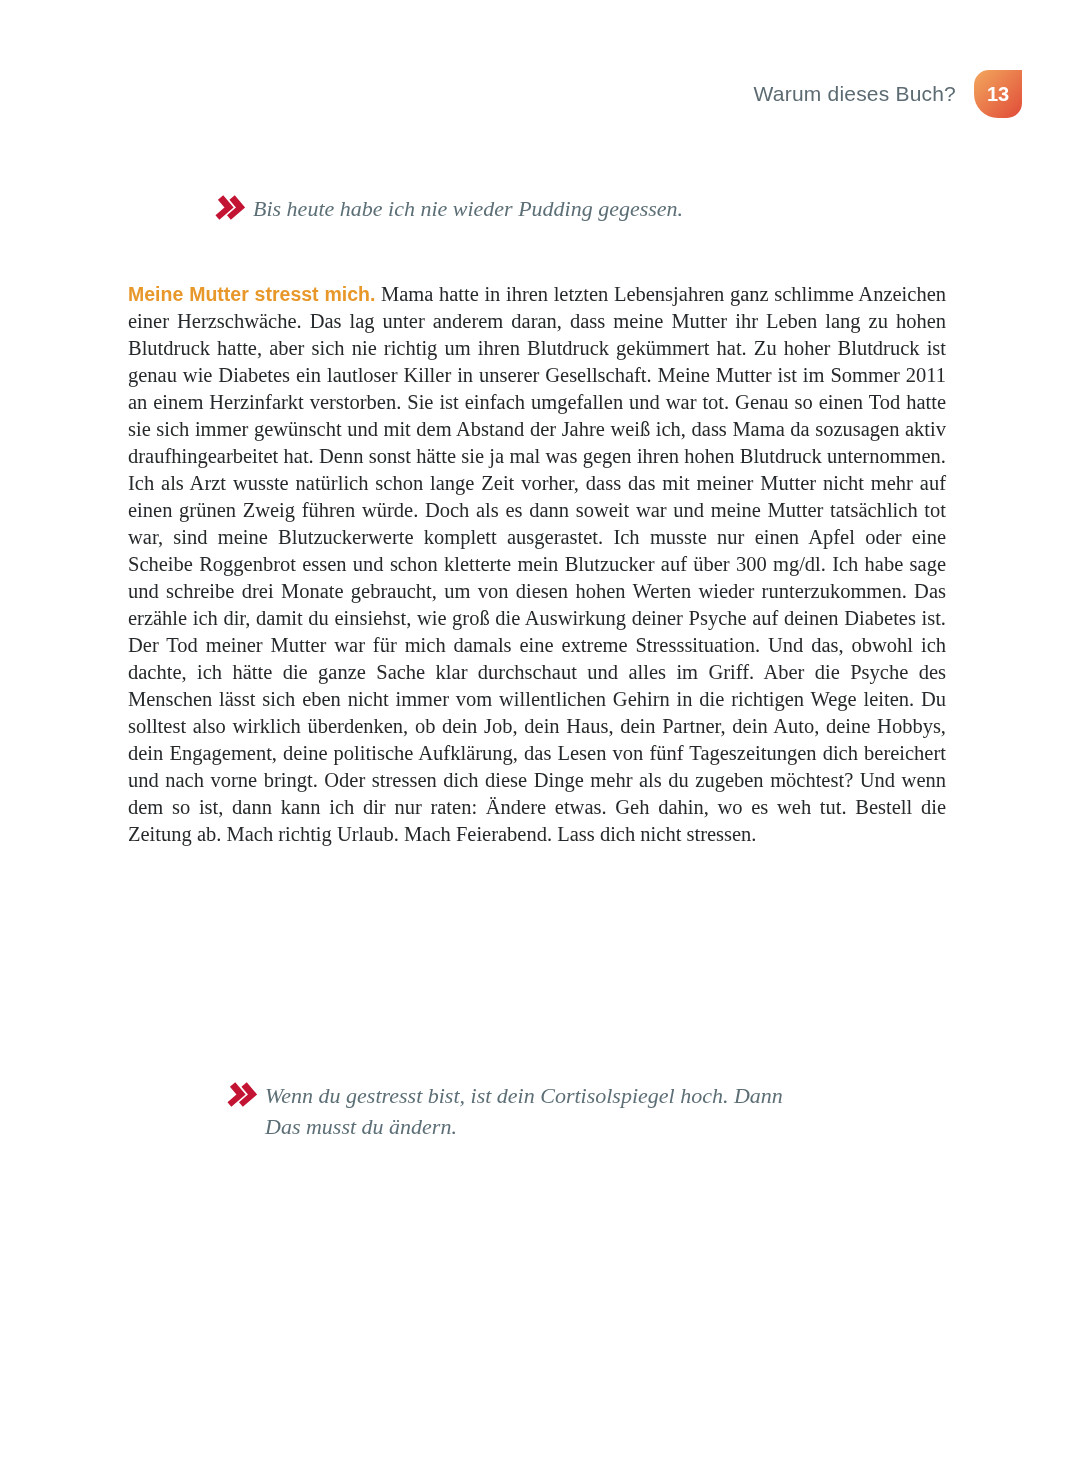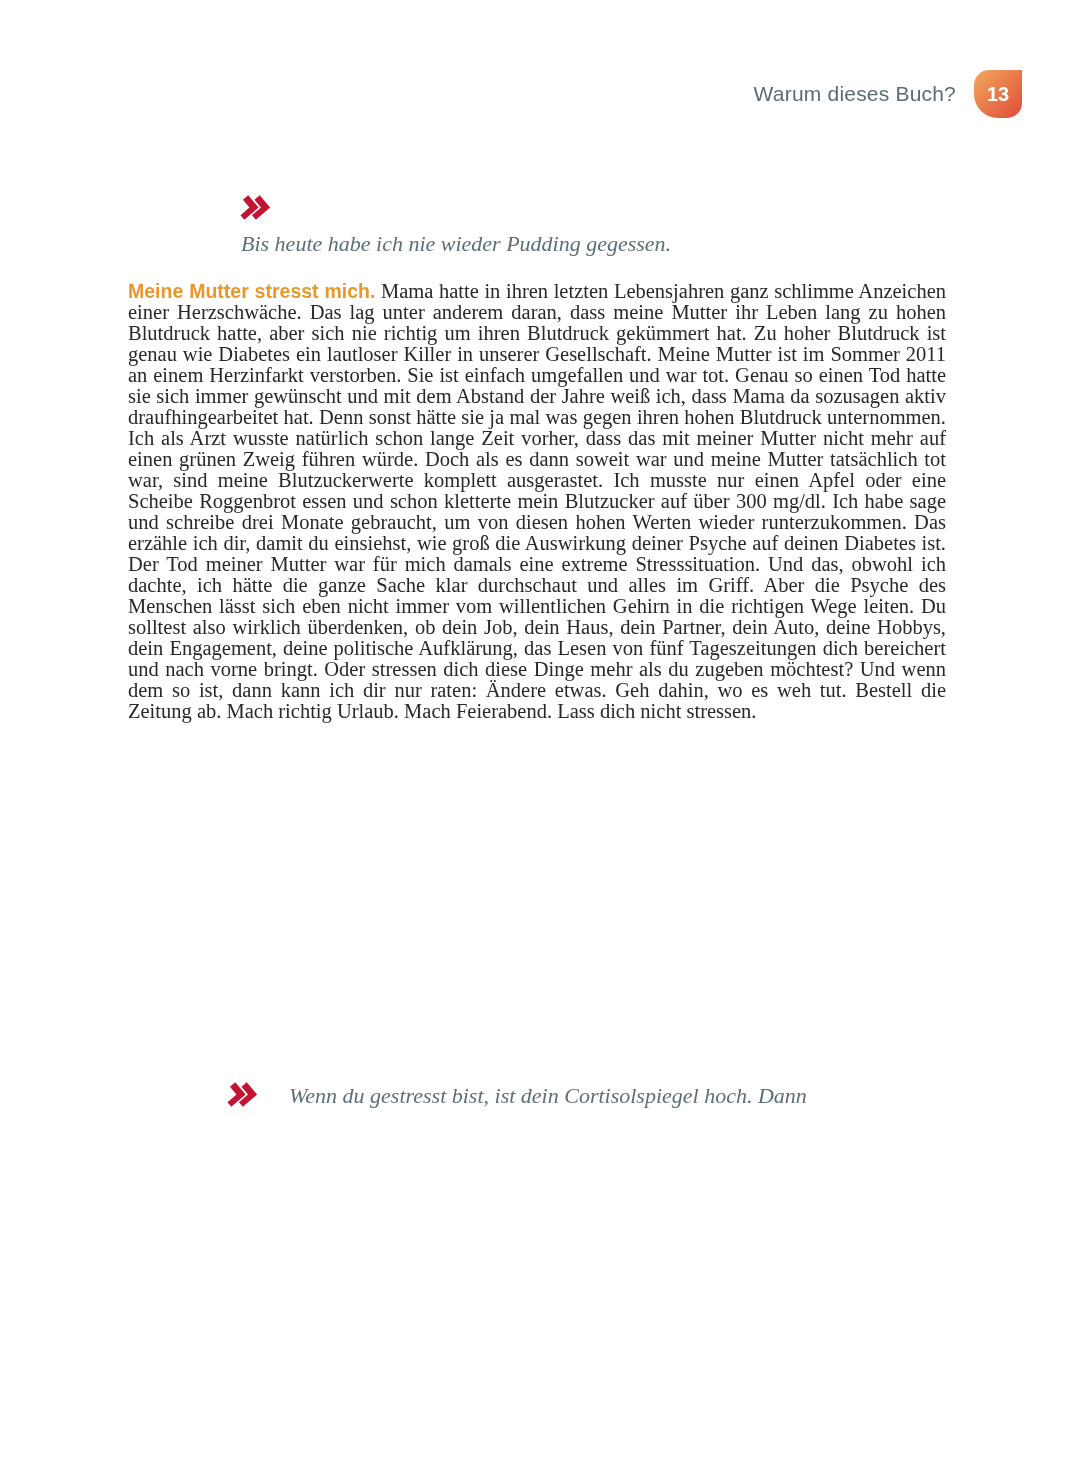--- a/index.html
+++ b/index.html
@@ -64,34 +64,34 @@
     stroke: var(--quote-marker-red, #c41434);
     stroke-width: 6.5;
   }
   .quote-text, .quote-line {
     font-family: "Liberation Serif", serif;
     font-style: italic;
     font-size: 22px;
     color: var(--quote-text, #5d6f76);
     line-height: 31px;
   }
-  .quote-top { left: 241px; top: 193px; width: 720px; flex-direction: column; }
+  .quote-top { left: 216px; top: 193px; width: 720px; }
   .quote-bottom { left: 228px; top: 1080px; width: 640px; }
-  .quote-line { display: block; margin-left: 24px; }
+  .quote-line { display: block; }
 
   
   .body-par {
     position: absolute;
     left: 128px;
     top: 281px;
     width: 818px;
     margin: 0;
     font-family: "Liberation Serif", serif;
     font-size: 20.5px;
-    line-height: 21px;
+    line-height: 27px;
     color: var(--body-text, #26292b);
     text-align: justify;
   }
   .lead-in {
     font-family: "Liberation Sans", sans-serif;
     font-weight: 700;
     font-size: 19.5px;
     color: var(--accent-orange, #e8982a);
   }
 </style>
@@ -120,16 +120,17 @@
     <span>Mama hatte in ihren letzten Lebensjahren ganz schlimme Anzeichen einer Herzschwäche. Das lag unter anderem daran, dass meine Mutter ihr Leben lang zu hohen Blutdruck hatte, aber sich nie richtig um ihren Blutdruck gekümmert hat. Zu hoher Blutdruck ist genau wie Diabetes ein lautloser Killer in unserer Gesellschaft. Meine Mutter ist im Sommer 2011 an einem Herzinfarkt verstorben. Sie ist einfach umgefallen und war tot. Genau so einen Tod hatte sie sich immer gewünscht und mit dem Abstand der Jahre weiß ich, dass Mama da sozusagen aktiv draufhingearbeitet hat. Denn sonst hätte sie ja mal was gegen ihren hohen Blutdruck unternommen. Ich als Arzt wusste natürlich schon lange Zeit vorher, dass das mit meiner Mutter nicht mehr auf einen grünen Zweig führen würde. Doch als es dann soweit war und meine Mutter tatsächlich tot war, sind meine Blutzuckerwerte komplett ausgerastet. Ich musste nur einen Apfel oder eine Scheibe Roggenbrot essen und schon kletterte mein Blutzucker auf über 300 mg/dl. Ich habe sage und schreibe drei Monate gebraucht, um von diesen hohen Werten wieder runterzukommen. Das erzähle ich dir, damit du einsiehst, wie groß die Auswirkung deiner Psyche auf deinen Diabetes ist. Der Tod meiner Mutter war für mich damals eine extreme Stresssituation. Und das, obwohl ich dachte, ich hätte die ganze Sache klar durchschaut und alles im Griff. Aber die Psyche des Menschen lässt sich eben nicht immer vom willentlichen Gehirn in die richtigen Wege leiten. Du solltest also wirklich überdenken, ob dein Job, dein Haus, dein Partner, dein Auto, deine Hobbys, dein Engagement, deine politische Aufklärung, das Lesen von fünf Tageszeitungen dich bereichert und nach vorne bringt. Oder stressen dich diese Dinge mehr als du zugeben möchtest? Und wenn dem so ist, dann kann ich dir nur raten: Ändere etwas. Geh dahin, wo es weh tut. Bestell die Zeitung ab. Mach richtig Urlaub. Mach Feierabend. Lass dich nicht stressen.</span>
   </p>
 
   <div class="quote quote-bottom">
     <svg class="quote-marker-icon" width="28" height="23" viewBox="0 0 28 23">
       <path d="M3 1.5 L13 11.5 L3 21.5"></path>
       <path d="M14.5 1.5 L24.5 11.5 L14.5 21.5"></path>
     </svg>
     <span>
       <span class="quote-line">Wenn du gestresst bist, ist dein Cortisolspiegel hoch. Dann</span>
+      <span class="quote-line">Das musst du ändern.</span>
     </span>
   </div>
 
 </div>
 
 </body></html>

